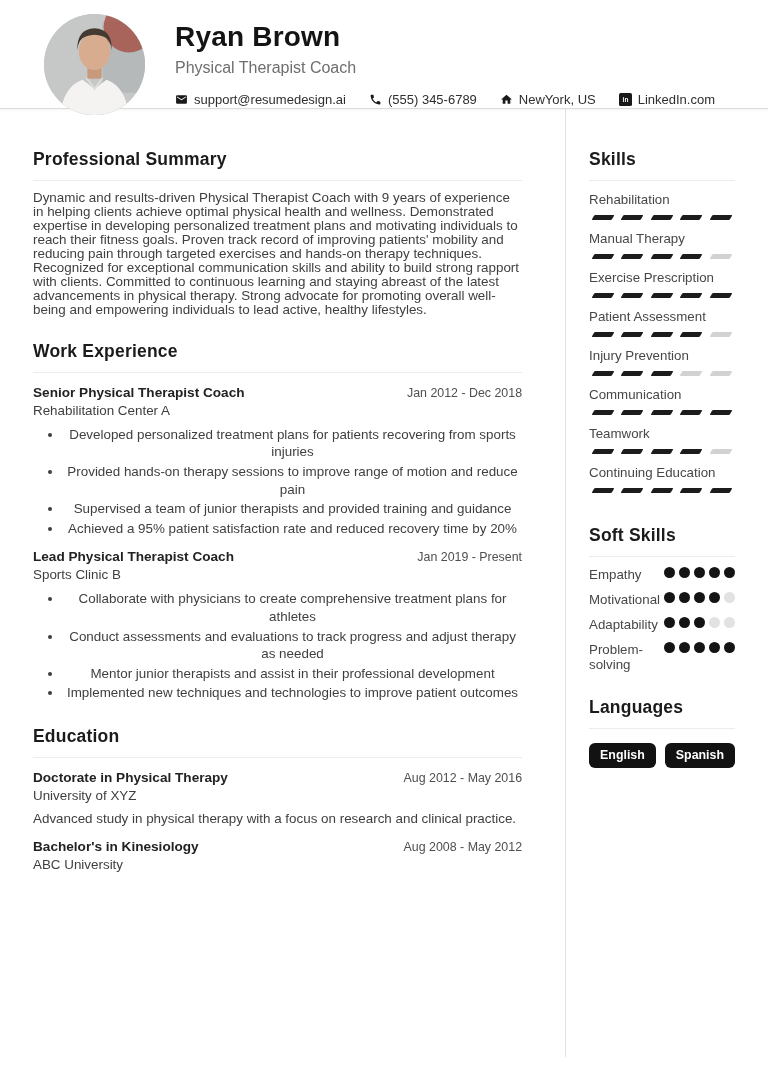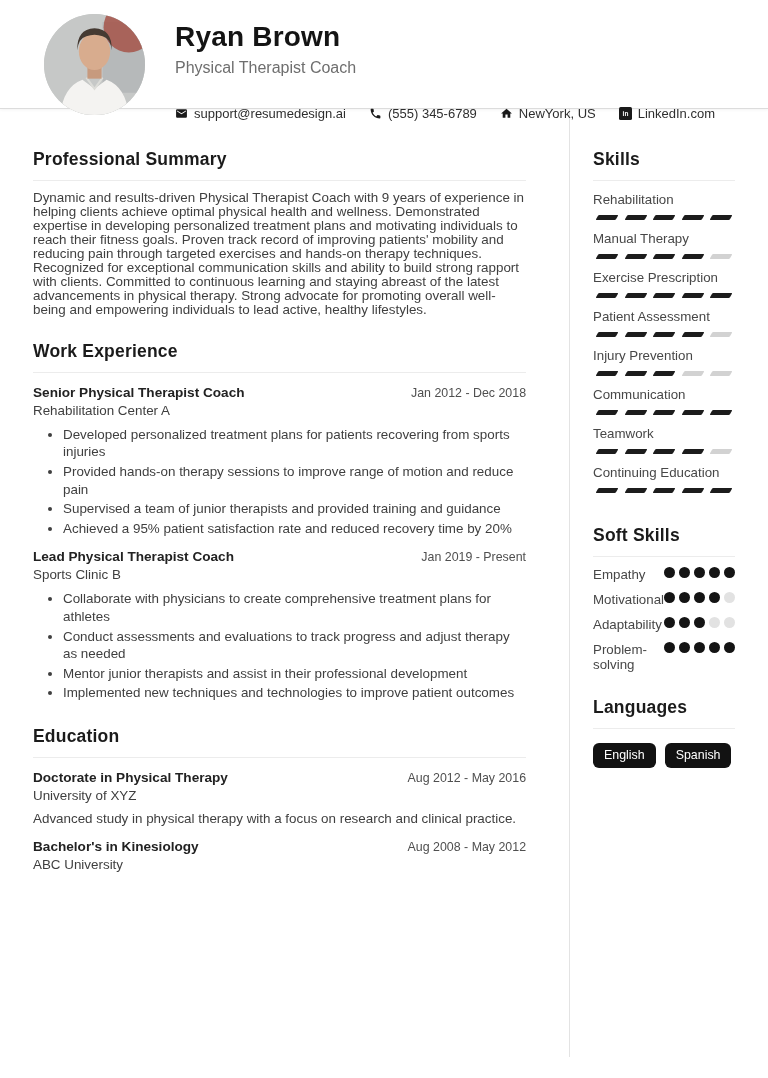--- a/index.html
+++ b/index.html
@@ -34,21 +34,21 @@
     border-radius:50%;overflow:hidden;background:#c7c9c8;
   }
   .avatar svg{display:block;width:100%;height:100%;}
   .header-text{position:absolute;left:175px;top:22px;}
   .name{
     font-size:28px;font-weight:700;color:#141414;margin:0;
     letter-spacing:.2px;line-height:1.1;
   }
   .role{font-size:16px;color:var(--muted);margin-top:6px;}
   .contacts{
-    display:flex;align-items:flex-start;gap:23px;margin-top:29px;
+    display:flex;align-items:flex-start;gap:23px;margin-top:15px;
     font-size:13px;color:#2e2e2e;white-space:nowrap;
   }
   .contact{display:flex;align-items:center;gap:6px;cursor:pointer;}
   .contact svg{width:13px;height:13px;flex:0 0 auto;}
   
   main{display:flex;height:948px;}
   .left-col{
     width:596px;padding:40px 43px 0 33px;
     border-right:1px solid var(--divider);
   }
@@ -62,21 +62,21 @@
   
   .summary{
     margin:10px 0 0;font-size:13.4px;line-height:14px;color:var(--body);
   }
   
   .job,.edu{margin-top:12px;}
   .row-head{display:flex;justify-content:space-between;align-items:baseline;}
   .row-title{font-weight:700;font-size:13.6px;color:#222;}
   .row-dates{font-size:12.4px;color:var(--date);}
   .row-sub{font-size:13.4px;color:var(--body);margin-top:3px;}
-  ul.bullets{margin:8px 0 0;padding-left:30px;}
+  ul.bullets{margin:8px 0 0;padding-left:30px;text-align:center;}
   ul.bullets li{
     font-size:13.4px;line-height:17.6px;color:var(--body);margin-bottom:2px;
   }
   .edu-desc{font-size:13.4px;line-height:17.6px;margin-top:7px;color:var(--body);}
   
   .skill{margin-top:11px;}
   .skill-name{font-size:13.3px;color:#474747;margin-bottom:8px;}
   .skill-bar{display:flex;gap:9px;padding:0 4px;}
   .seg{flex:1;height:5px;background:var(--bar-filled);transform:skewX(-30deg);border-radius:1px;}
   .seg.empty{background:var(--bar-empty);}
@@ -84,21 +84,21 @@
   .soft-row{display:flex;justify-content:space-between;align-items:flex-start;margin-top:10px;}
   .soft-name{font-size:13.3px;color:#474747;}
   .dots{display:flex;gap:4px;}
   .dot{width:11px;height:11px;border-radius:50%;background:var(--dot-filled);}
   .dot.empty{background:var(--dot-empty);}
   .soft-block{margin-top:32px;}
   .lang-block{margin-top:25px;}
   
   .pills{display:flex;gap:9px;margin-top:14px;}
   .pill{
-    background:var(--pill-bg);color:#fff;font-size:12.4px;font-weight:400;
+    background:var(--pill-bg);color:#fff;font-size:12.4px;font-weight:700;
     padding:5px 11px;border-radius:6px;line-height:1.2;
   }
 </style>
 </head>
 <body>
 
 <div class="page">
 
   <header>
     <div class="avatar">

